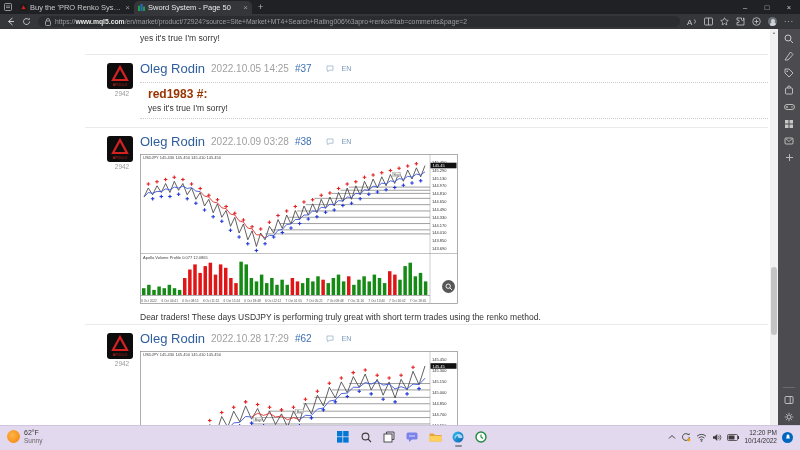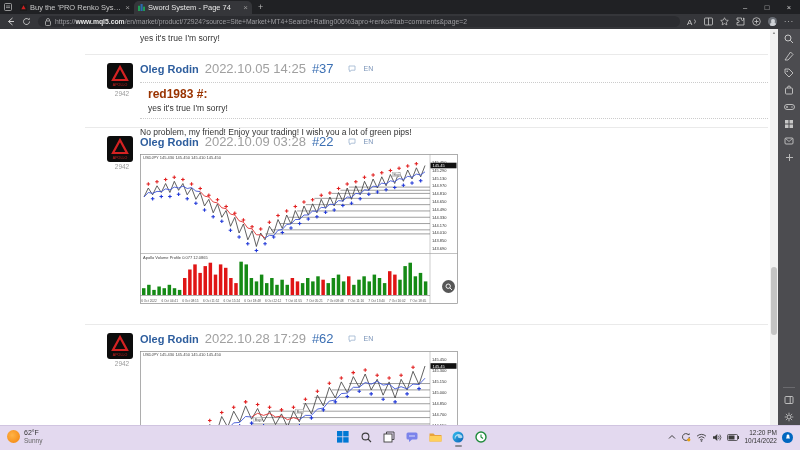--- a/index.html
+++ b/index.html
@@ -34,23 +34,23 @@
   .scrollbar{position:absolute;top:0;right:22px;bottom:0;width:8px;background:#f1f1f1}
   .scroll-arrow{position:absolute;top:1px;left:0;width:8px;text-align:center;font-size:4px;color:#8a8a8a}
   .scroll-thumb{position:absolute;top:238px;left:1px;width:6px;height:68px;background:#c4c4c4;border-radius:3px}
   .page{position:absolute;left:85px;right:32px;top:0;bottom:0}
   .sep{position:absolute;left:0;right:0;border-top:1px solid #eaeaea}
   .partial-text{position:absolute;top:4px;left:55px;font-size:8.5px;color:#333}
   .comment{position:absolute;left:0;right:0;padding:4px 0 0 55px}
   .avatar-col{position:absolute;left:22px;top:6px;width:30px;text-align:center}
   .rating{font-size:6.5px;color:#9a9a9a;margin-top:1px}
   .chead{display:flex;align-items:center;gap:6px}
-  .author{font-size:11px;font-weight:bold;color:#2e5e9e}
-  .cdate{font-size:13px;color:#a0a0a0}
-  .cnum{font-size:13px;color:#3b6fb3}
+  .author{font-size:13px;font-weight:normal;color:#2e5e9e}
+  .cdate{font-size:10px;color:#a0a0a0}
+  .cnum{font-size:10px;color:#3b6fb3}
   .lang{font-size:7px;color:#7a94b8;margin-left:2px}
   .quote{border-top:1px dotted #ccc;border-bottom:1px dotted #ccc;margin:6px 0 0;padding:4px 8px 5px}
   .qauthor{font-size:12px;font-weight:bold;color:#993300}
   .qtext{font-size:8.5px;color:#333;margin-top:2px}
   .cbody{font-size:8.5px;color:#333;margin-top:8px}
   .chart-wrap{position:relative;margin-top:5px;width:318px}
   .magnifier{position:absolute;right:3px;bottom:11px;width:13px;height:13px;border-radius:50%;background:rgba(45,45,45,.8);display:flex;align-items:center;justify-content:center}
   
   .taskbar{position:absolute;bottom:0;left:0;right:0;height:25px;background:#e3d9ef;border-top:1px solid #d0c4e0}
   .weather{position:absolute;left:7px;top:3px;display:flex;align-items:center;gap:4px}
@@ -81,21 +81,21 @@
       </svg>
     <span class="title">Buy the 'PRO Renko System' Te...</span>
     <span class="close">×</span>
   </div>
   <div class="tab active">
     <svg class="favicon" viewBox="0 0 8 8">
         <rect x="0" y="2" width="2.4" height="6" fill="#1f9d55"></rect>
         <rect x="2.9" y="0" width="2.4" height="8" fill="#2b6cb0"></rect>
         <rect x="5.8" y="3" width="2.2" height="5" fill="#1f9d55"></rect>
       </svg>
-    <span class="title">Sword System - Page 74</span>
+    <span class="title">Sword System - Page 50</span>
     <span class="close">×</span>
   </div>
   <span class="newtab">+</span>
   <div class="wincontrols">
     <span>–</span>
     <span>□</span>
     <span>×</span>
   </div>
 </div>
 
@@ -160,37 +160,36 @@
         <span class="cnum">#37</span>
         <svg width="8" height="8" viewBox="0 0 8 8" style="margin-left:8px">
             <path d="M1 1h6v4.2H3.2L1.8 6.8V5.2H1z" fill="none" stroke="#9db4cf" stroke-width="0.8"></path>
           </svg>
         <span class="lang">EN</span>
       </div>
       <div class="quote">
         <div class="qauthor">red1983 #:</div>
         <div class="qtext">yes it's true I'm sorry!</div>
       </div>
-      <div class="cbody">No problem, my friend! Enjoy your trading! I wish you a lot of green pips!</div>
     </div>
     <div class="sep" style="top:98px"></div>
 
     <div class="comment" style="top:101px">
       <div class="avatar-col">
         <svg width="26" height="26" viewBox="0 0 26 26">
             <rect width="26" height="26" rx="3" fill="#0c0c0c"></rect>
             <path d="M13 4L20 17H6z" fill="none" stroke="#d42222" stroke-width="2.2"></path>
             <text x="13" y="23" font-size="3.6" fill="#d42222" text-anchor="middle">APOLLO</text>
           </svg>
         <div class="rating">2942</div>
       </div>
       <div class="chead">
         <span class="author">Oleg Rodin</span>
         <span class="cdate">2022.10.09 03:28</span>
-        <span class="cnum">#22</span>
+        <span class="cnum">#38</span>
         <svg width="8" height="8" viewBox="0 0 8 8" style="margin-left:8px">
             <path d="M1 1h6v4.2H3.2L1.8 6.8V5.2H1z" fill="none" stroke="#9db4cf" stroke-width="0.8"></path>
           </svg>
         <span class="lang">EN</span>
       </div>
       <div class="chart-wrap">
           <svg width="318" height="150">
             <rect x="0.5" y="0.5" width="317" height="149" fill="#fff" stroke="#8a8a8a" stroke-width="0.7"></rect>
             <line x1="290" y1="0.5" x2="290" y2="149.5" stroke="#999" stroke-width="0.5"></line>
             <line x1="209.07999999999998" y1="33.10000000000056" x2="290" y2="33.10000000000056" stroke="#777" stroke-width="0.7"></line>
@@ -362,20 +361,21 @@
             <text x="257.3076923076923" y="147.5" font-size="3.2" fill="#555" text-anchor="middle">7 Oct 16:02</text>
             <text x="278" y="147.5" font-size="3.2" fill="#555" text-anchor="middle">7 Oct 18:45</text>
           </svg>
         <div class="magnifier">
           <svg width="8" height="8" viewBox="0 0 8 8">
               <circle cx="3.2" cy="3.2" r="2.2" fill="none" stroke="#fff" stroke-width="0.9"></circle>
               <path d="M4.8 4.8L7 7" stroke="#fff" stroke-width="0.9"></path>
             </svg>
         </div>
       </div>
+      <div class="cbody">Dear traders! These days USDJPY is performing truly great with short term trades using the renko method.</div>
     </div>
     <div class="sep" style="top:295px"></div>
 
     <div class="comment" style="top:298px">
       <div class="avatar-col">
         <svg width="26" height="26" viewBox="0 0 26 26">
             <rect width="26" height="26" rx="3" fill="#0c0c0c"></rect>
             <path d="M13 4L20 17H6z" fill="none" stroke="#d42222" stroke-width="2.2"></path>
             <text x="13" y="23" font-size="3.6" fill="#d42222" text-anchor="middle">APOLLO</text>
           </svg>

